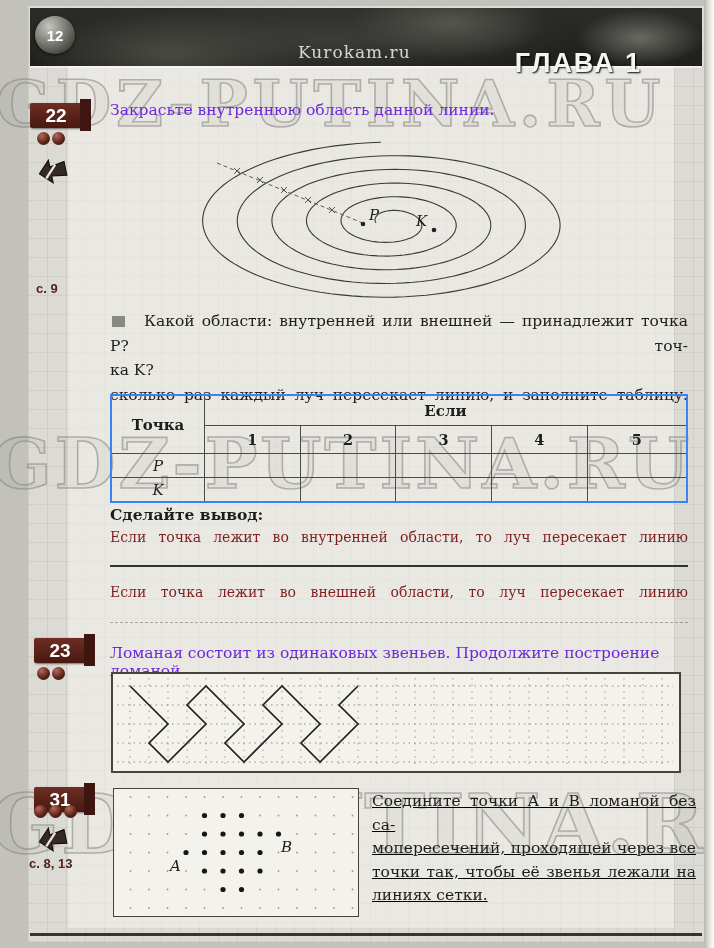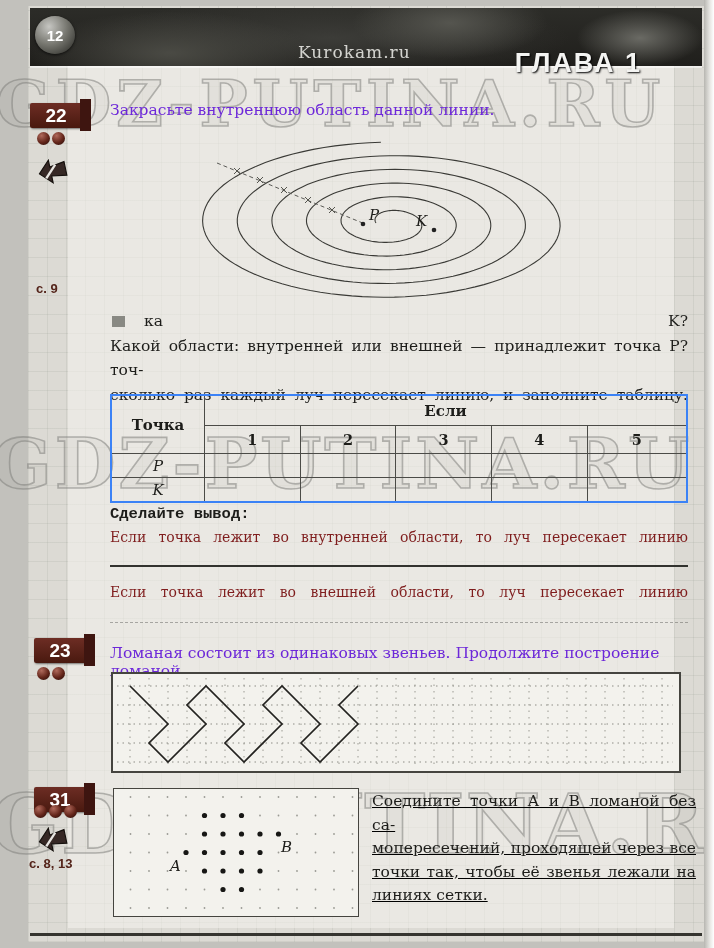--- a/index.html
+++ b/index.html
@@ -62,21 +62,21 @@
   
   table.rays{position:absolute;left:110px;top:394px;width:578px;border-collapse:collapse;
     border:2px solid #3b82f6;font-size:15px;color:#1d1d1a;}
   table.rays td{border:1px solid #4b4b47;text-align:center;padding:0;}
   td.hdr{font-weight:bold;height:29px;}
   tr.numrow td{font-weight:bold;height:27px;font-size:14.5px;}
   td.c0{width:92px;}
   tr.datarow td{height:23px;}
   td.rowlab{font-style:italic;font-size:15px;}
 
-  .concl-label{position:absolute;left:110px;top:505px;font-weight:bold;font-size:15.5px;color:#1d1d1a;font-family:Liberation Mono, monospace;}
+  .concl-label{position:absolute;left:110px;top:505px;font-weight:bold;font-size:15.5px;color:#1d1d1a;}
   .concl{position:absolute;left:110px;width:578px;font-size:14px;color:#7f1d1d;
     text-align:justify;text-align-last:justify;}
   .blankline1{position:absolute;left:110px;top:565px;width:578px;border-top:2px solid #32322e;}
   .blankline2{position:absolute;left:110px;top:622px;width:578px;border-top:1px dashed rgba(85,85,80,.45);}
 
   
   .figbox{position:absolute;background:#f3f2ed;border:2px solid #45443f;}
   svg text{font-family:"DejaVu Serif",serif;}
 </style>
 </head>
@@ -129,22 +129,22 @@
         <line x1="159" y1="85" x2="165" y2="79" stroke="#55554f" stroke-width="1"></line>
       </g>
     <circle cx="193" cy="96" r="2.3" fill="#222"></circle>
     <circle cx="264" cy="102" r="2.3" fill="#222"></circle>
     <text x="199" y="92" font-size="15" font-style="italic" fill="#1d1d1a">P</text>
     <text x="246" y="98" font-size="15" font-style="italic" fill="#1d1d1a">K</text>
   </svg>
 
   <div class="bullet"></div>
   <div id="q-lines">
+      <div class="jline">Какой области: внутренней или внешней — принадлежит точка P? точ-</div>
       <div class="jline">ка K?</div>
-      <div class="jline">Какой области: внутренней или внешней — принадлежит точка P? точ-</div>
       <div class="jline last">сколько раз каждый луч пересекает линию, и заполните таблицу.</div>
     </div>
 
   <table class="rays">
     <tbody>
         <tr>
       <td class="hdr c0" rowspan="2">Точка</td>
       <td class="hdr" colspan="5">Если</td>
     </tr>
     <tr class="numrow">

